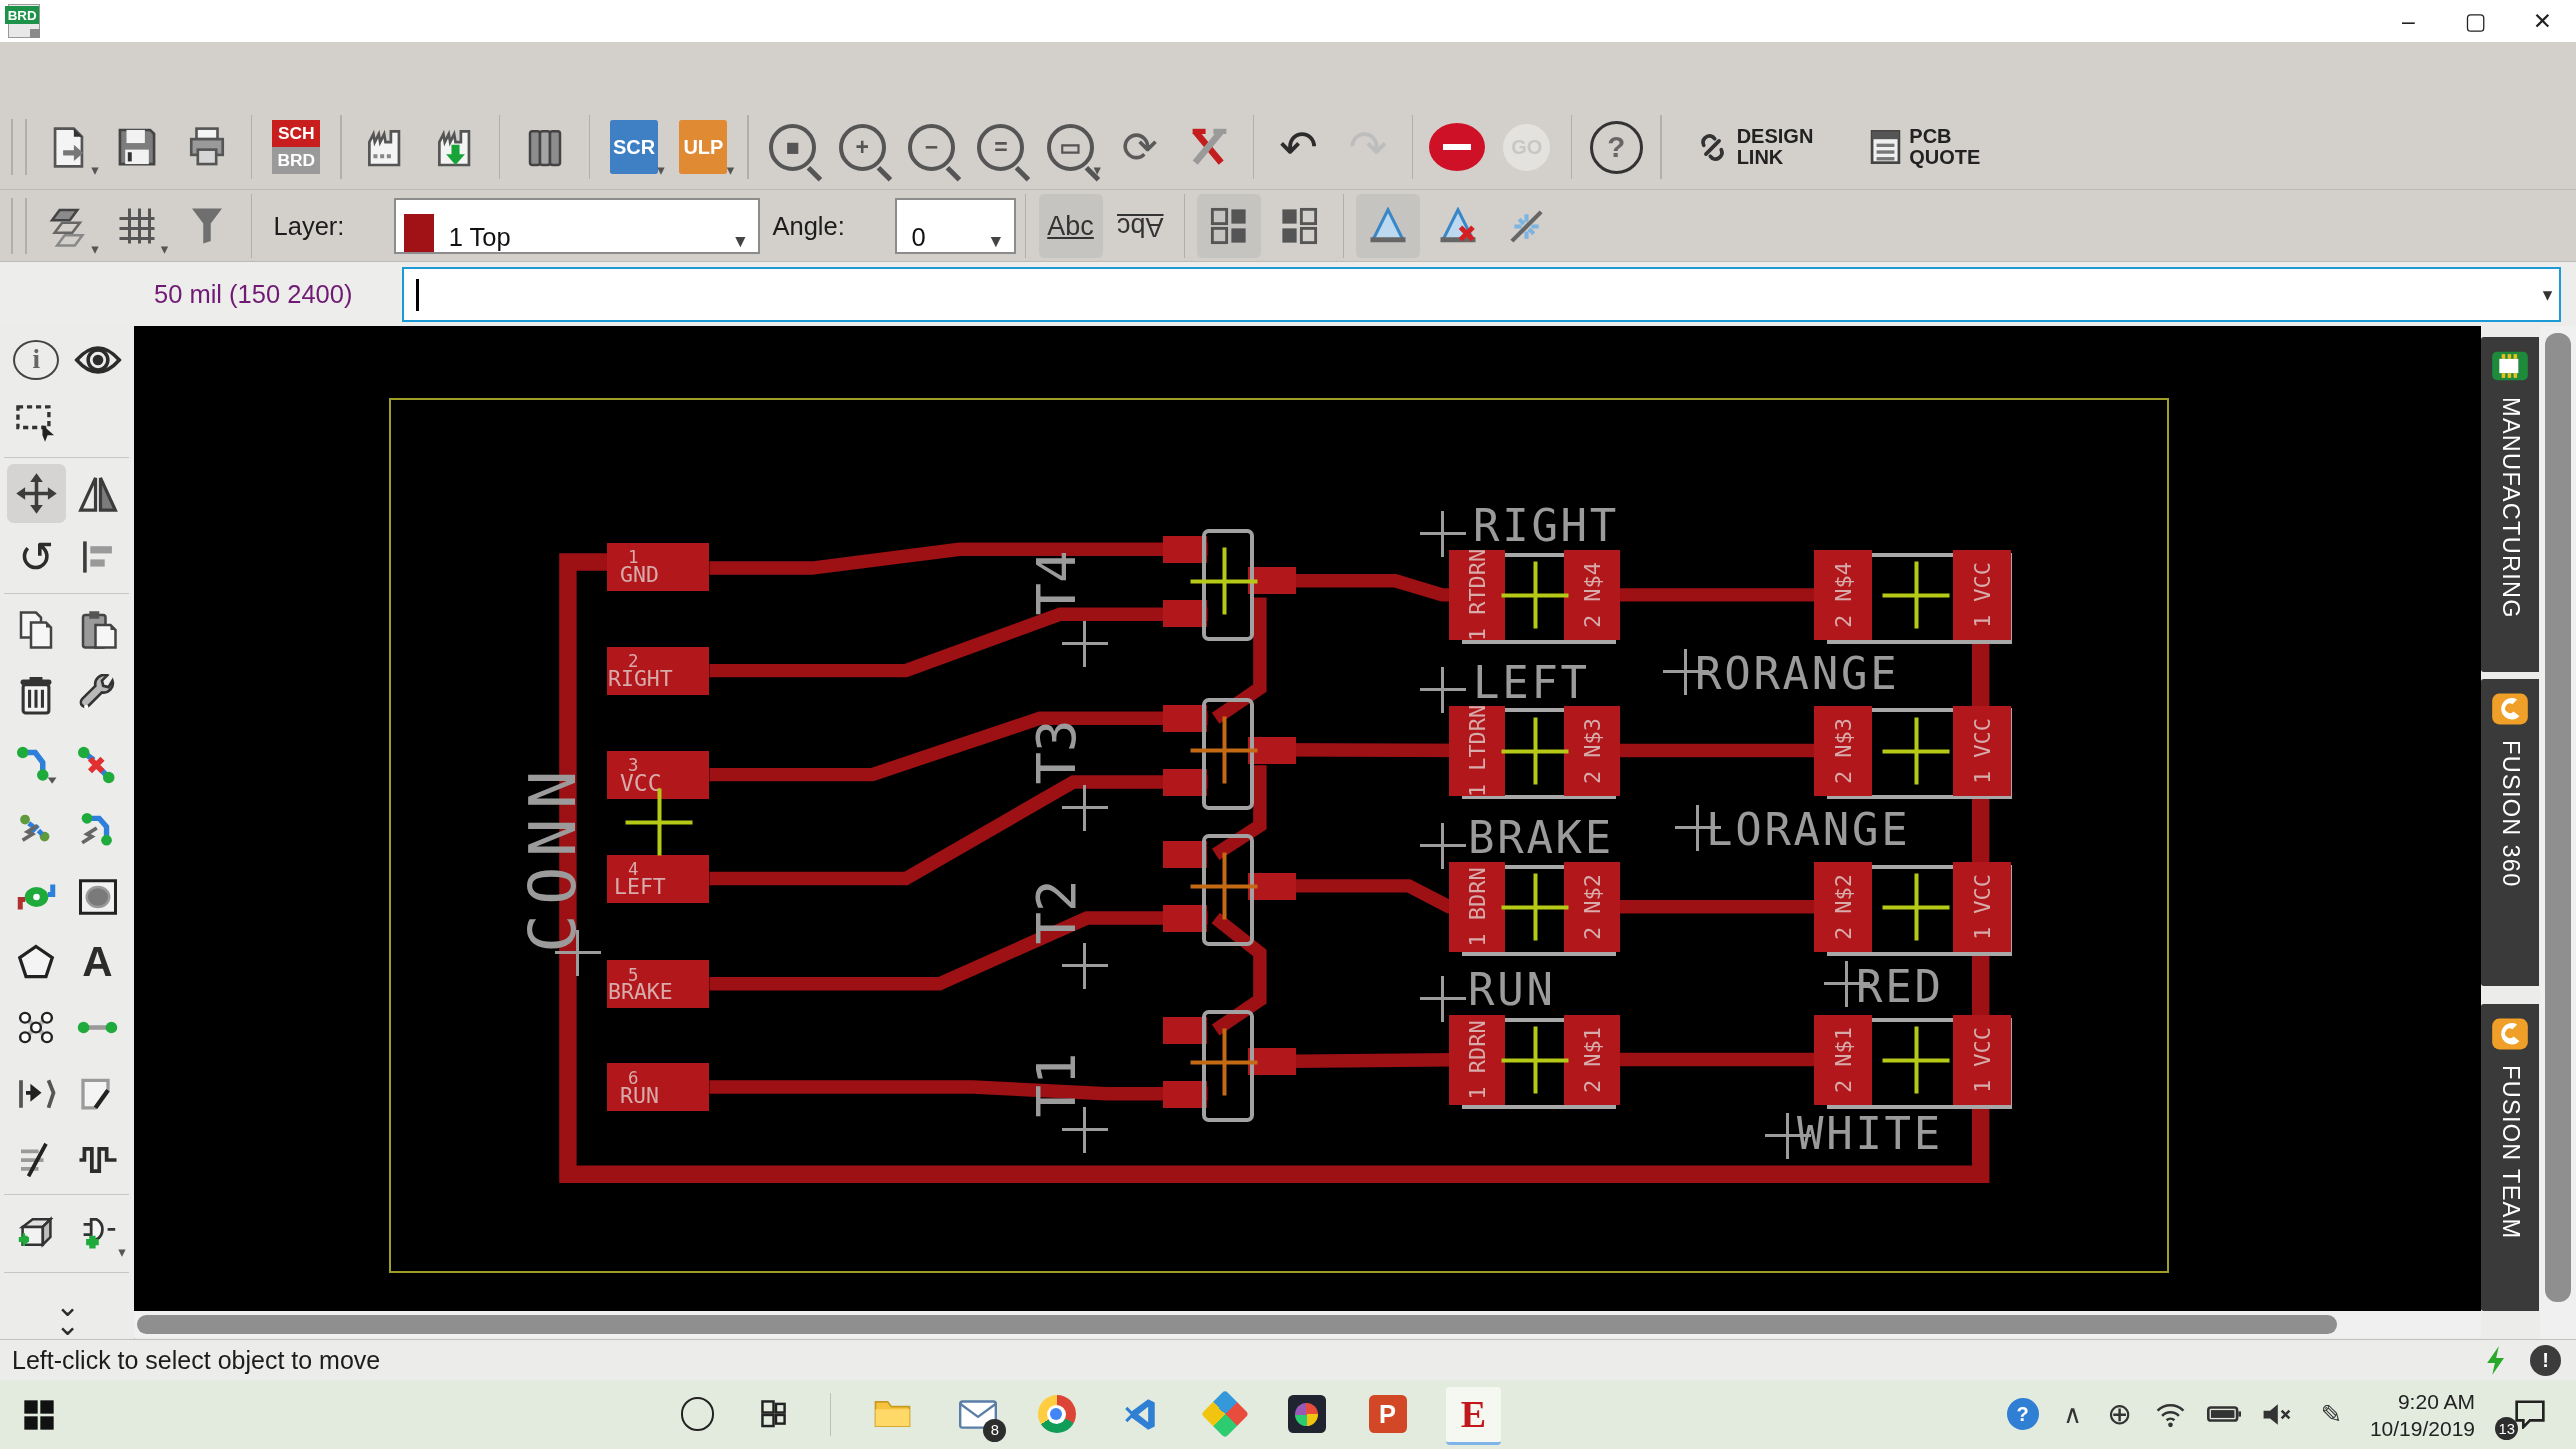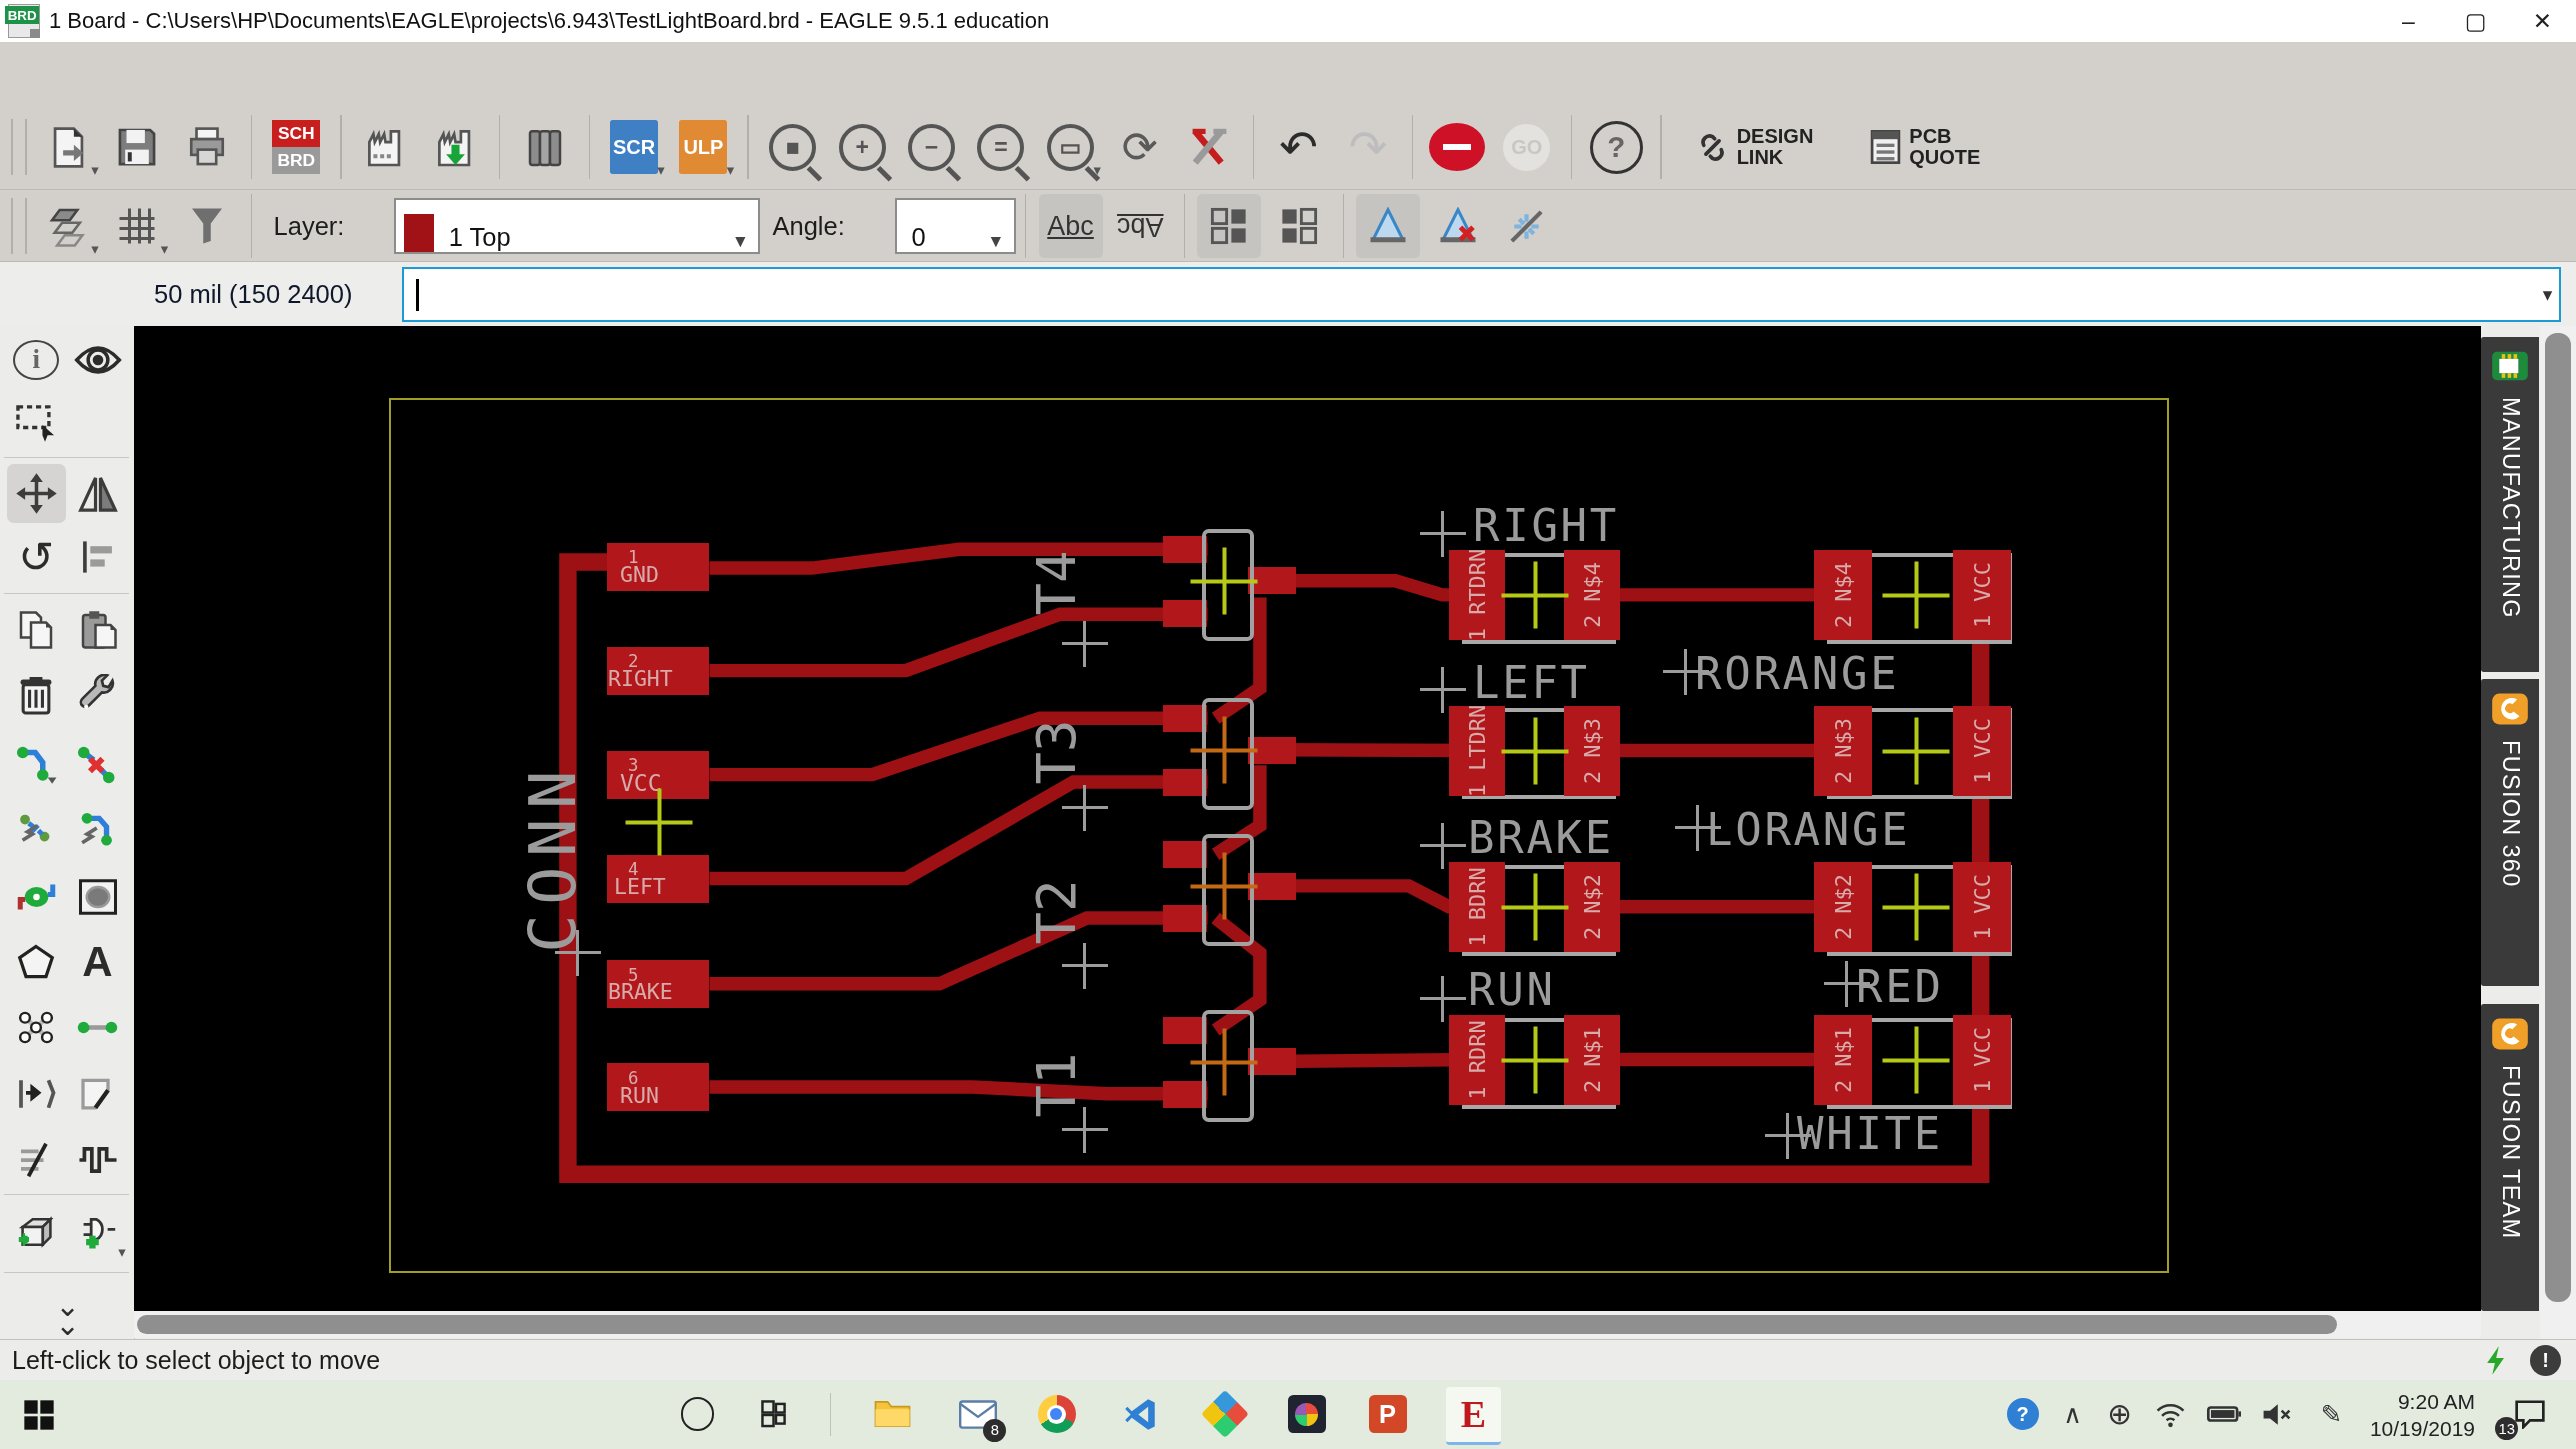--- a/index.html
+++ b/index.html
@@ -39,21 +39,21 @@
   .lens{width:39px;height:39px;border:4.7px solid #555;border-radius:50%;display:flex;
     align-items:center;justify-content:center;font-size:23px;font-weight:bold;color:#555;position:relative;}
   .lens:after{content:"";position:absolute;width:5.4px;height:17.4px;background:#555;
     bottom:-16px;right:-5.4px;transform:rotate(-45deg);}
   .tb-label{font-size:25.5px;color:#1c1c1c;margin:0 12px;flex:0 0 auto;}
   .selectbox{height:52px;background:#fff;border:2px solid #8c8c8c;display:flex;align-items:flex-end;
     position:relative;flex:0 0 auto;margin-left:38px;}
   .selectbox .arrow{position:absolute;right:9.4px;font-size:17.4px;color:#444;}
   #cmdrow{left:0;top:262px;width:2576px;height:64px;background:#ededec;display:flex;
     align-items:center;border-bottom:1.3px solid #c4c1bd;}
-  #cmd-coords{font-size:25.5px;color:#0f172a;margin-left:154px;white-space:nowrap;}
+  #cmd-coords{font-size:25.5px;color:#701a75;margin-left:154px;white-space:nowrap;}
   #cmd-input{position:absolute;left:402px;top:5.4px;width:2155px;height:51px;background:#fff;
     border:2.7px solid #1c9ad6;display:flex;align-items:center;}
   #cmd-cursor{width:2.7px;height:32px;background:#000;margin-left:12px;}
   #cmd-dd{position:absolute;right:6.7px;font-size:19px;color:#333;}
   
   #mainrow{left:0;top:326px;width:2576px;height:1013px;background:#ececeb;}
   #palette{position:absolute;left:0;top:0;width:134px;height:1013px;background:#ececeb;
     border-right:1.3px solid #c6c3bf;}
   .pbtn{position:absolute;width:59px;height:59px;display:flex;align-items:center;
     justify-content:center;}
@@ -105,21 +105,20 @@
 </head>
 <body>
 
 <div id="screen">
 
   <div class="abs" id="titlebar">
     <div id="brd-icon">
       <span class="tag">BRD</span>
       <span class="fold"></span>
     </div>
-    <span id="title-text">1 Board - C:\Users\HP\Documents\EAGLE\projects\6.943\TestLightBoard.brd - EAGLE 9.5.1 education</span>
     <div id="win-controls">
       <div class="winbtn">–</div>
       <div class="winbtn">▢</div>
       <div class="winbtn">✕</div>
     </div>
   </div>
 
 
   <div class="abs toolbar" id="toolbar1">
     <div class="thandle"></div>

